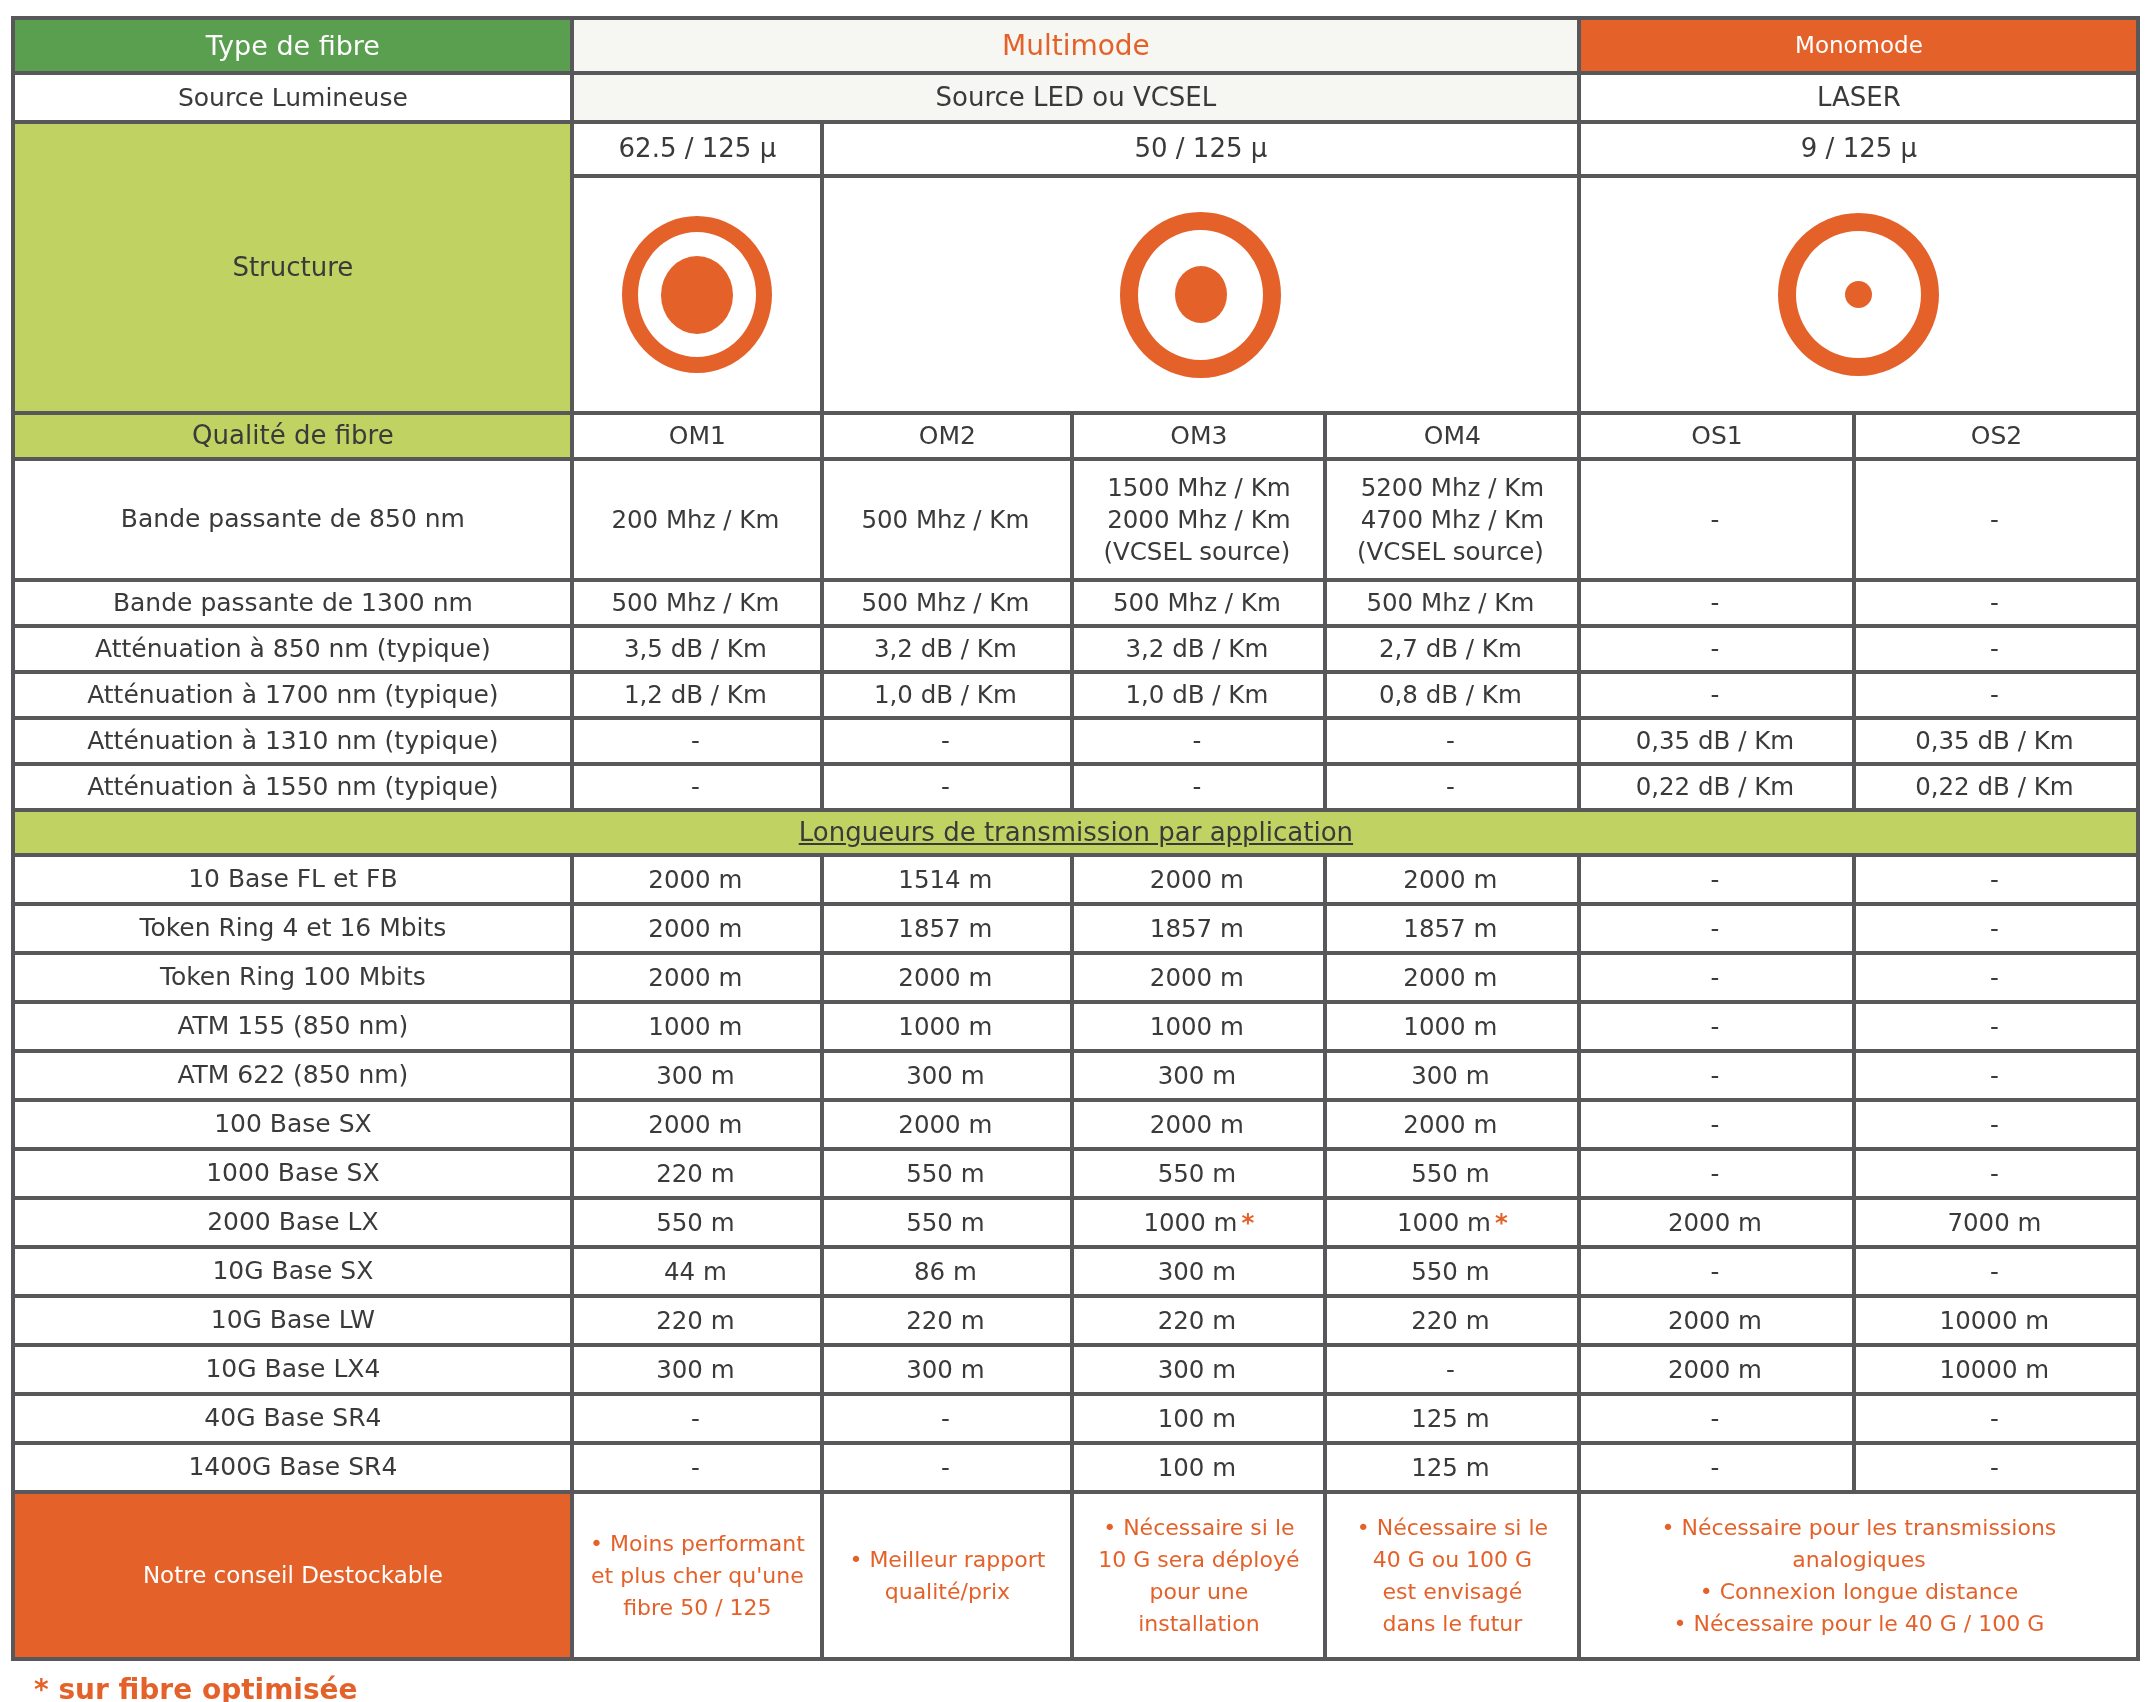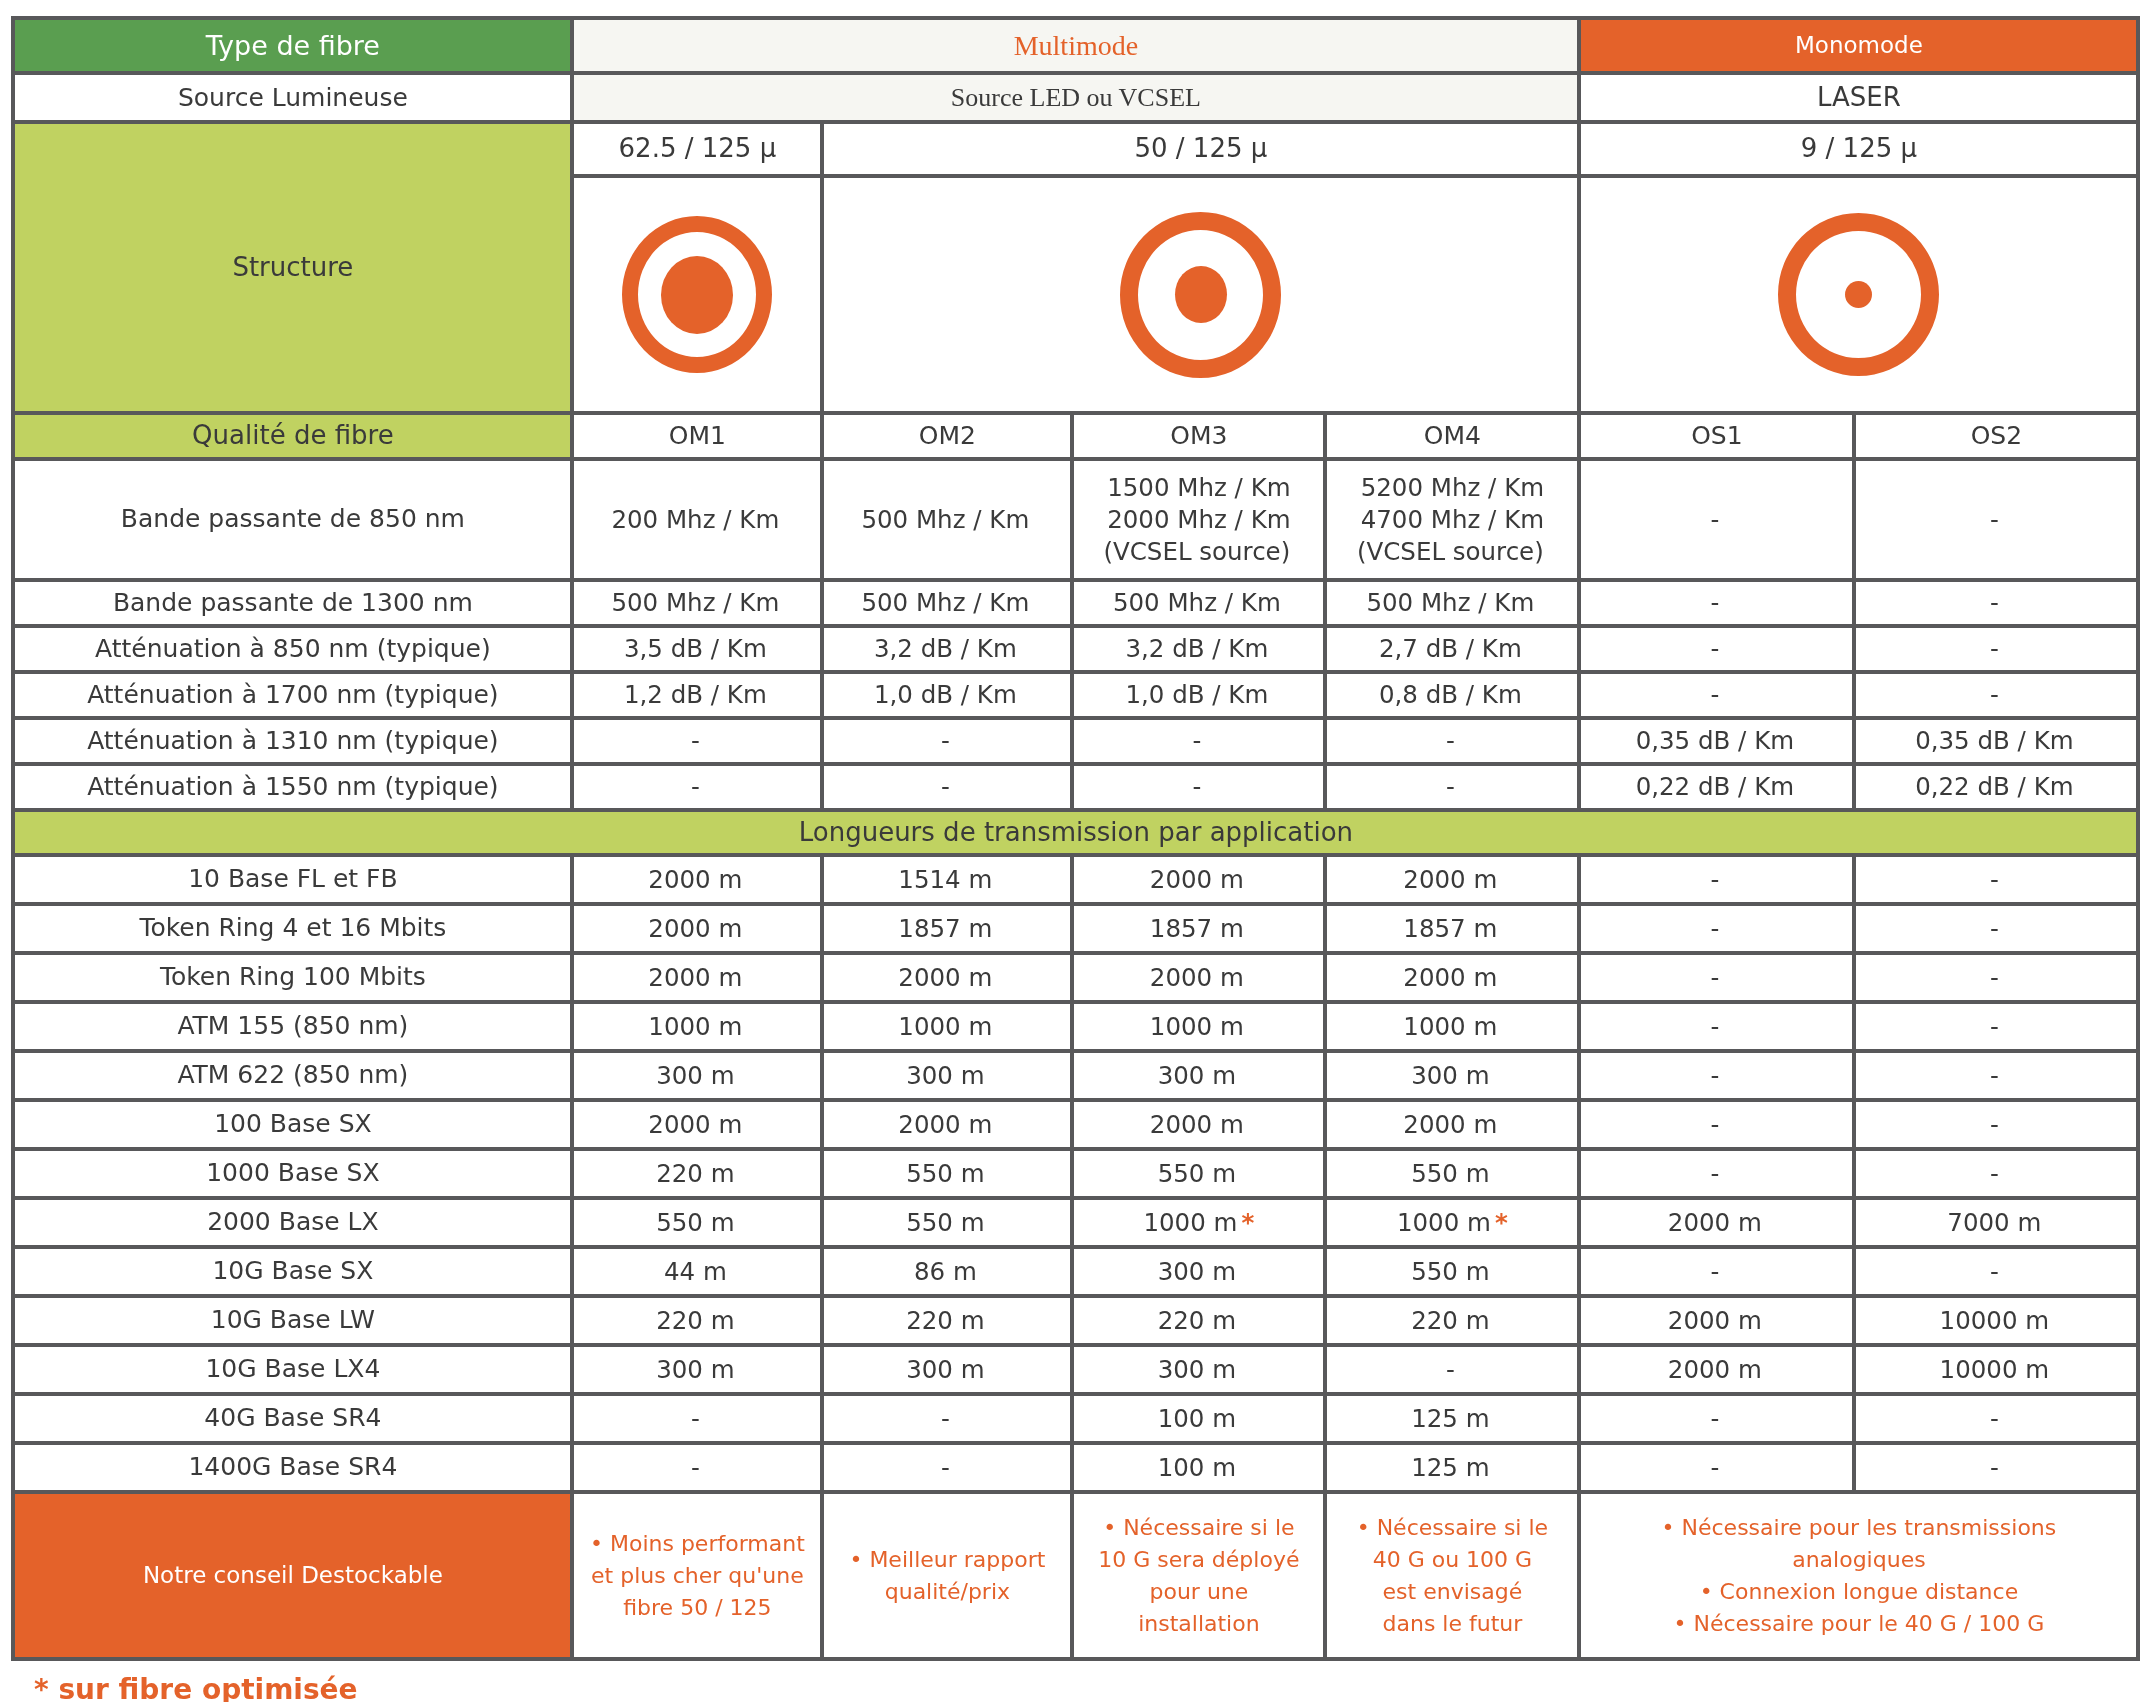--- a/index.html
+++ b/index.html
@@ -27,29 +27,29 @@
     white-space:pre-line;overflow:hidden;
   }
   
   tr.r-head{height:55px;}
   tr.r-source{height:49px;}
   tr.r-size{height:54px;}
   tr.r-circles{height:171px;}
   tr.r-quality{height:46px;}
   #spec-rows tr{height:46px;}
   #spec-rows tr:first-child{height:121px;}
-  tr.r-band{height:45px;}
+  tr.r-band{height:45px;text-decoration:underline;}
   #app-rows tr{height:49px;}
   tr.r-conseil{height:167px;}
 
   
   .c-darkgreen{background:var(--header-green);color:#ffffff;font-size:27px;}
   .c-lightgreen{background:var(--light-green);color:var(--text-dark);font-size:26px;}
   .c-orangebg{background:var(--orange);color:#ffffff;font-size:23px;}
-  .c-offwhite{background:var(--off-white);font-family:Liberation Serif, serif;}
+  .c-offwhite{background:var(--off-white);}
   .c-multimode{color:var(--orange);font-size:28px;}
   .c-label{font-size:25px;}
   .c-size{font-size:26px;}
   .c-grade{font-size:25px;}
   .c-advice{color:var(--orange);font-size:22px;line-height:1.45;padding:8.2px 11.4px;}
   .star{color:var(--orange);font-weight:bold;margin-left:4.1px;font-size:24.5px;}
 
   
   .fiber{
     box-sizing:border-box;border-radius:50%;

